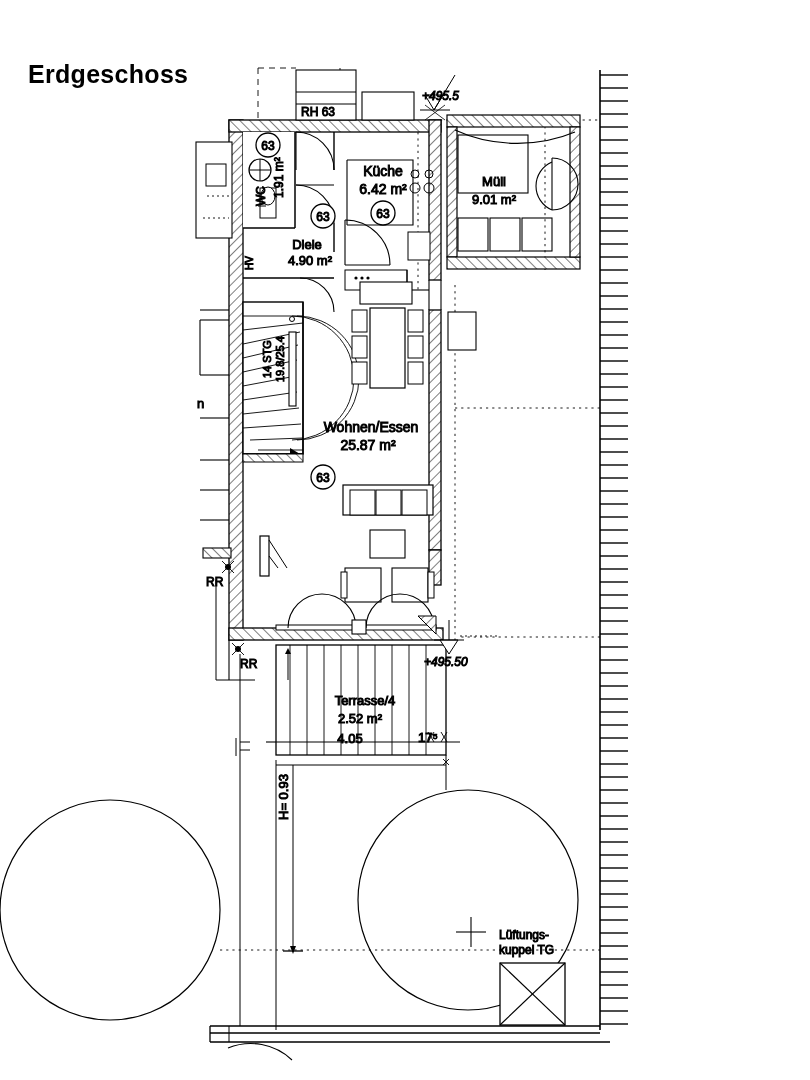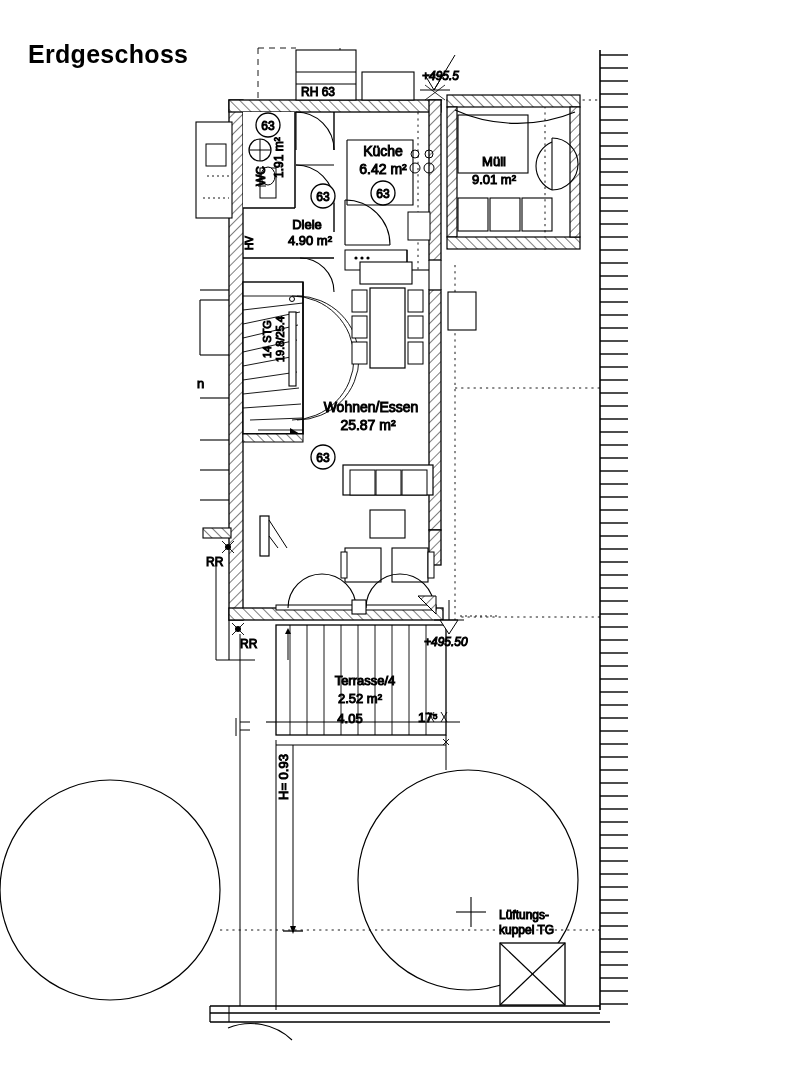--- a/index.html
+++ b/index.html
@@ -1,17 +1,17 @@
 <!DOCTYPE html>
 <html><head>
 <meta charset="utf-8">
 <style>
   html,body{margin:0;padding:0;background:#ffffff;}
   body{width:810px;height:1080px;font-family:"Liberation Sans",sans-serif;color:#000;overflow:hidden;position:relative;}
-  #stage{position:relative;width:810px;height:856px;}
+  #stage{position:relative;width:810px;height:856px;margin-top:20px;}
   #title{position:absolute;left:28px;top:40px;font-size:25px;font-weight:bold;letter-spacing:.3px;}
   svg{position:absolute;left:0;top:0;}
   text{font-family:"Liberation Sans",sans-serif;fill:#000;}
 </style>
 </head>
 <body>
 
 <div id="stage">
 
   <div id="title">Erdgeschoss</div>

